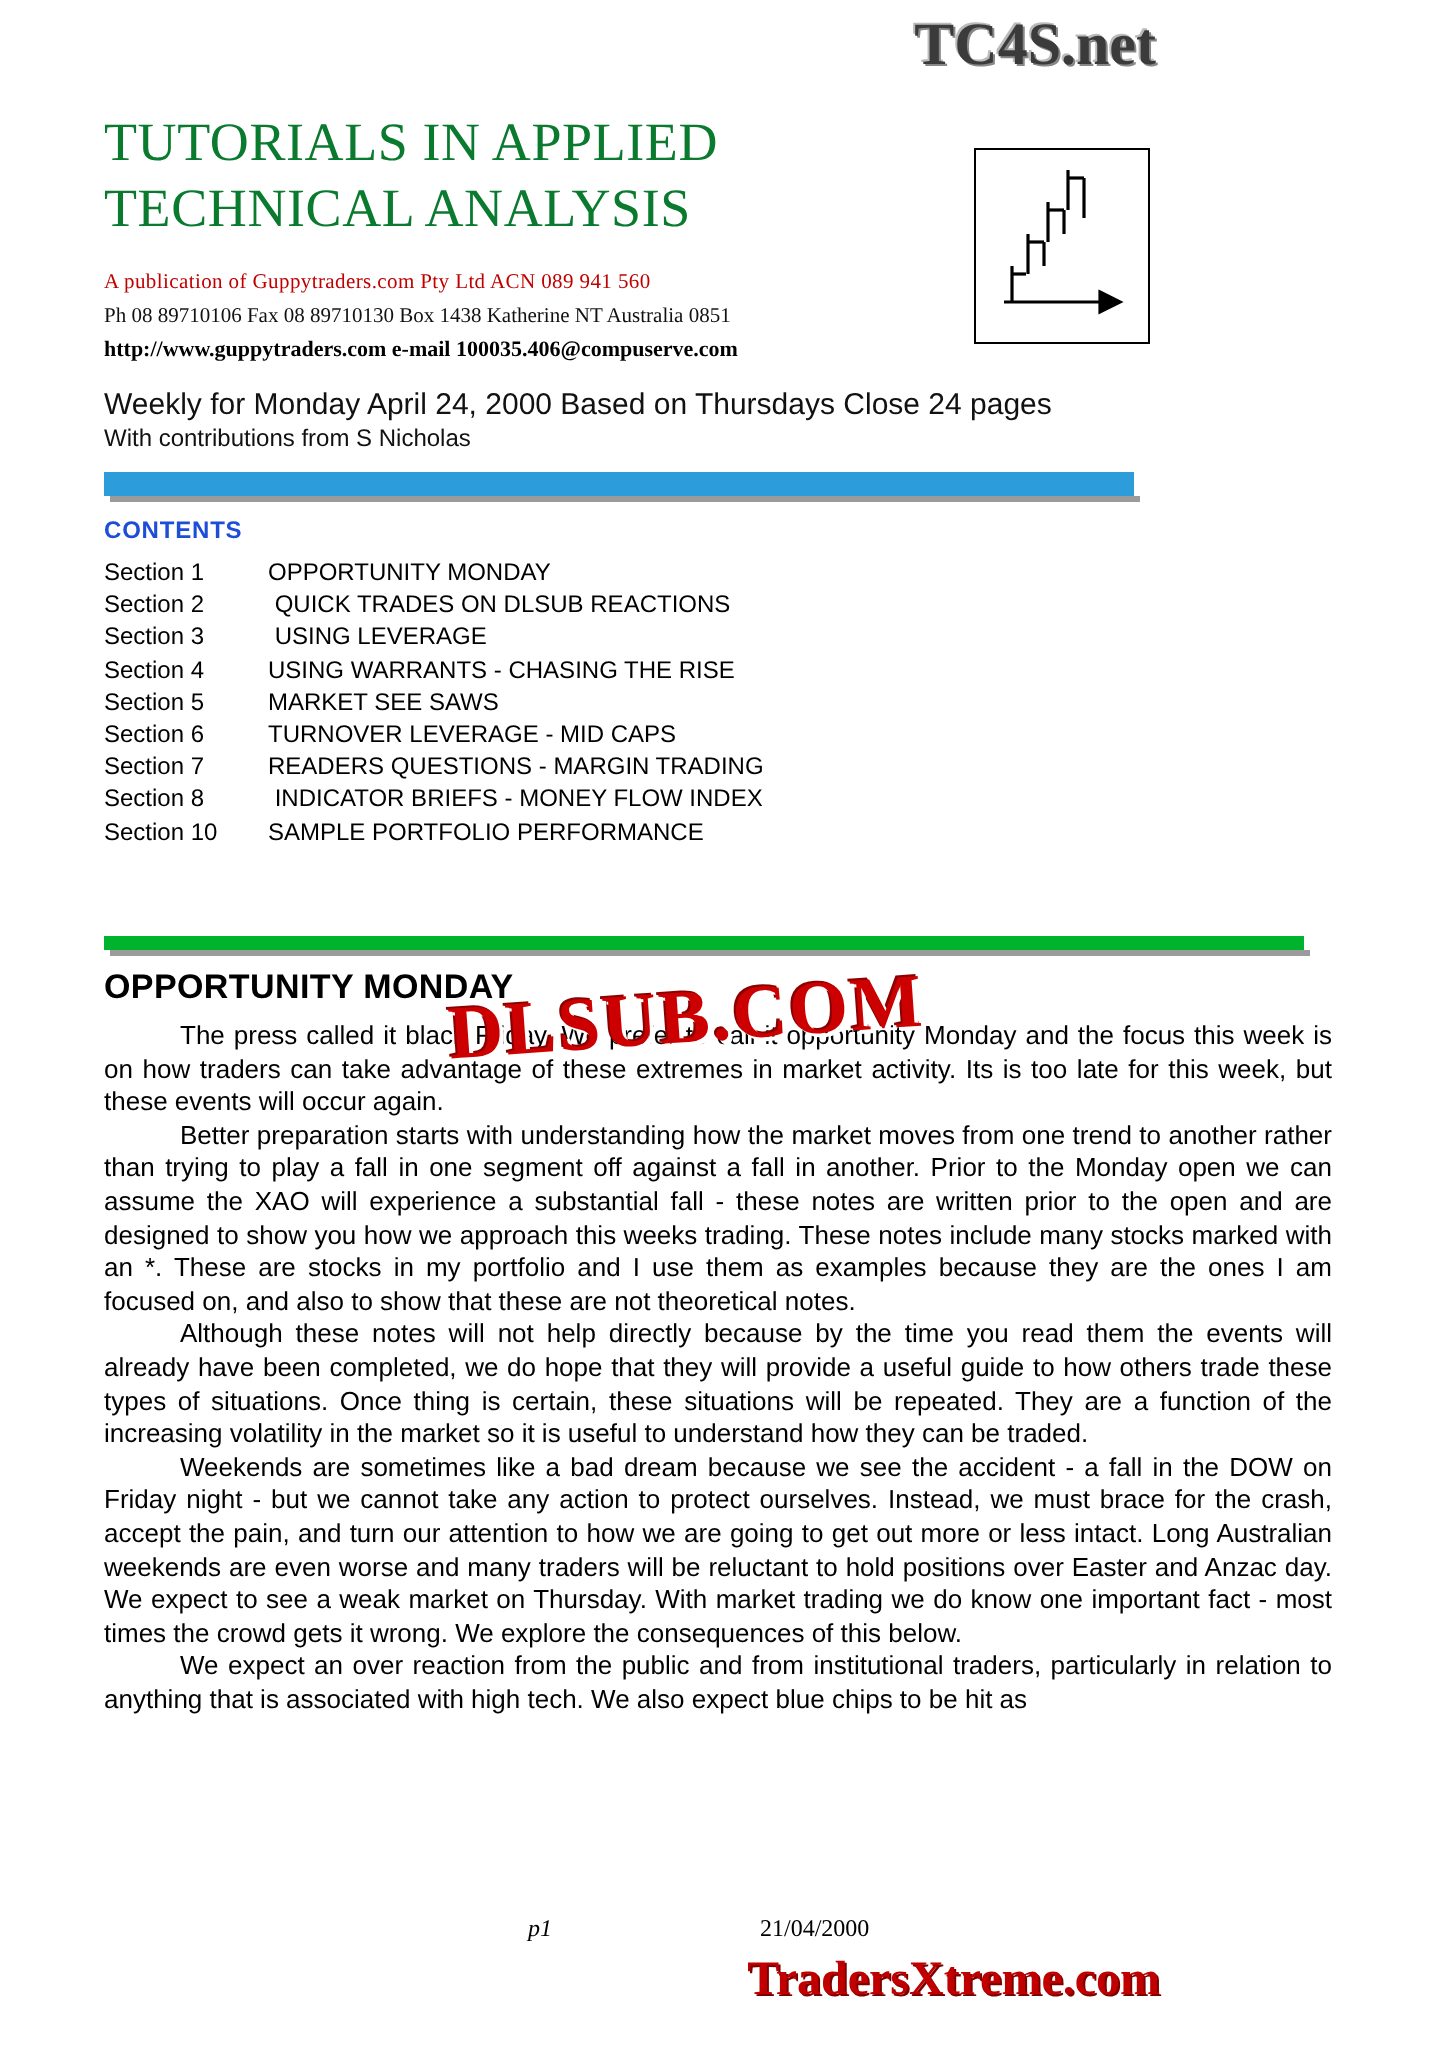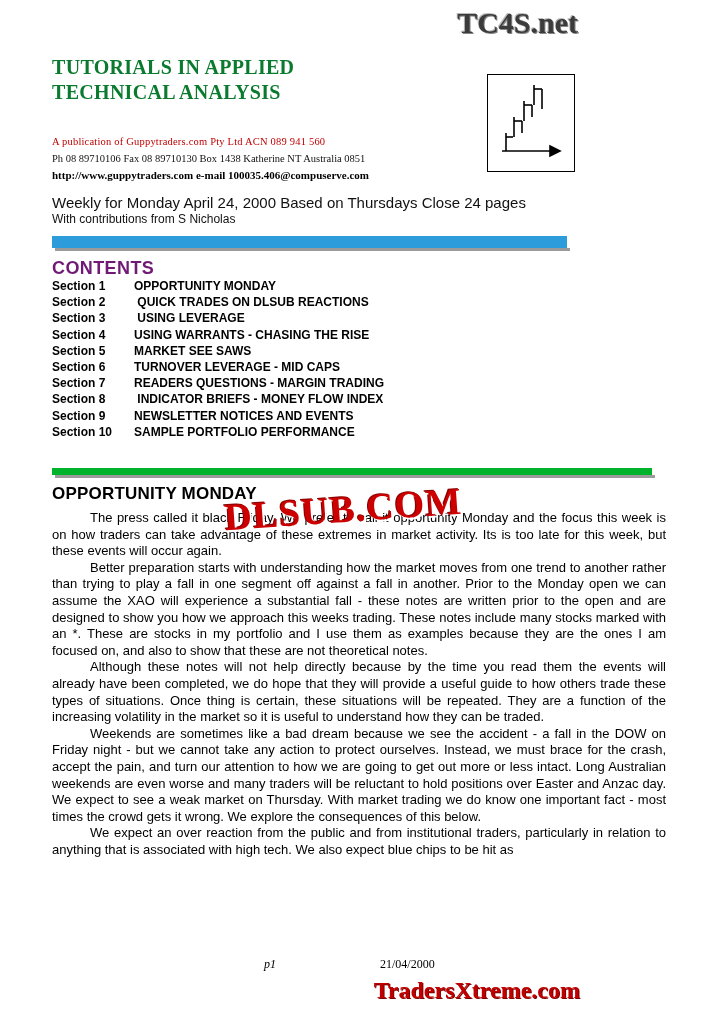--- a/index.html
+++ b/index.html
@@ -61,22 +61,22 @@
 
   
   .masthead {
     position: absolute;
     left: 52px;
     top: 55px;
     width: 420px;
   }
   .masthead .title {
     font-family: "Liberation Serif", serif;
-    font-size: 20px;
-    font-weight: bold;
+    font-size: 27px;
+    font-weight: normal;
     color: #0a7a2f;
     line-height: 1.24;
     letter-spacing: 0.3px;
   }
   .pub-line {
     position: absolute;
     left: 52px;
     top: 136px;
     font-size: 10.5px;
     color: #c00000;
@@ -144,34 +144,34 @@
     width: 515px;
     height: 3px;
     background: #9b9b9b;
   }
 
   
   .contents-h {
     position: absolute;
     left: 52px;
     top: 258px;
-    font-size: 18px;
-    font-weight: bold;
-    color: #701a75;
+    font-size: 12px;
+    font-weight: bold;
+    color: #1d4ed8;
     letter-spacing: .4px;
   }
   .toc {
     position: absolute;
     left: 52px;
     top: 278px;
     width: 520px;
   }
   .toc-row {
     font-size: 12px;
-    font-weight: bold;
+    font-weight: normal;
     color: #000;
     line-height: 16.2px;
     white-space: nowrap;
   }
   .toc-row .sec {
     display: inline-block;
     width: 82px;
   }
 
   
@@ -285,21 +285,20 @@
 
   <div class="toc">
     <div class="toc-row"><span class="sec">Section 1</span><span>OPPORTUNITY MONDAY</span></div>
     <div class="toc-row"><span class="sec">Section 2</span><span> QUICK TRADES ON DLSUB REACTIONS</span></div>
     <div class="toc-row"><span class="sec">Section 3</span><span> USING LEVERAGE</span></div>
     <div class="toc-row"><span class="sec">Section 4</span><span>USING WARRANTS - CHASING THE RISE</span></div>
     <div class="toc-row"><span class="sec">Section 5</span><span>MARKET SEE SAWS</span></div>
     <div class="toc-row"><span class="sec">Section 6</span><span>TURNOVER LEVERAGE - MID CAPS</span></div>
     <div class="toc-row"><span class="sec">Section 7</span><span>READERS QUESTIONS - MARGIN TRADING</span></div>
     <div class="toc-row"><span class="sec">Section 8</span><span> INDICATOR BRIEFS - MONEY FLOW INDEX</span></div>
-    <div class="toc-row"><span class="sec">Section 9</span><span>NEWSLETTER NOTICES AND EVENTS</span></div>
     <div class="toc-row"><span class="sec">Section 10</span><span>SAMPLE PORTFOLIO PERFORMANCE</span></div>
   </div>
 
   <div class="greenbar-shadow"></div>
   <div class="greenbar"></div>
 
   <div class="article-h">OPPORTUNITY MONDAY</div>
 
   <div class="body-text">
     <p>The press called it black Friday. We prefer to call it opportunity Monday and the focus this week is on how traders can take advantage of these extremes in market activity. Its is too late for this week, but these events will occur again.</p>

